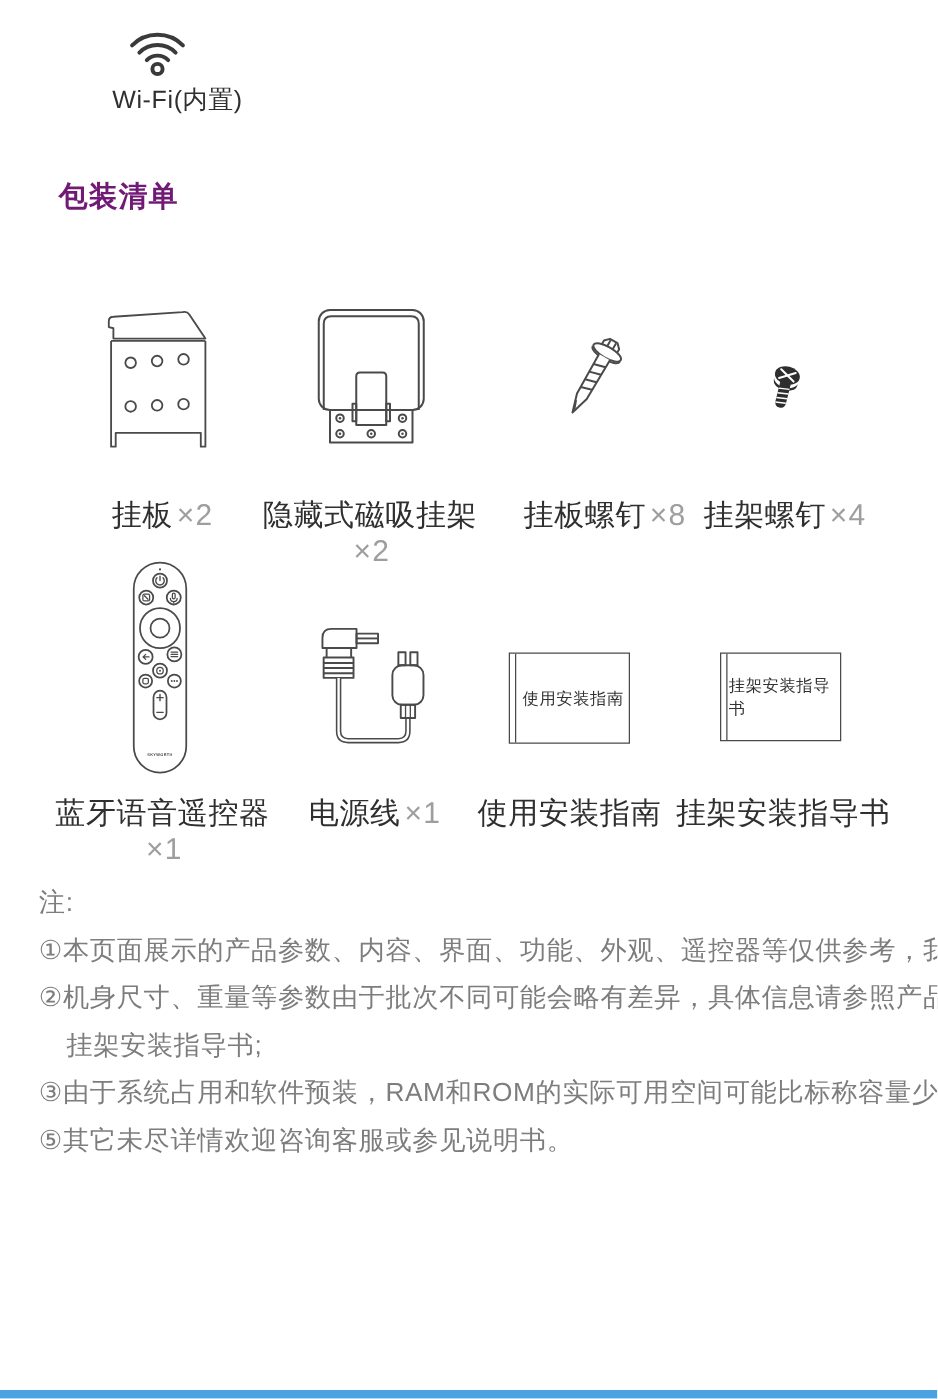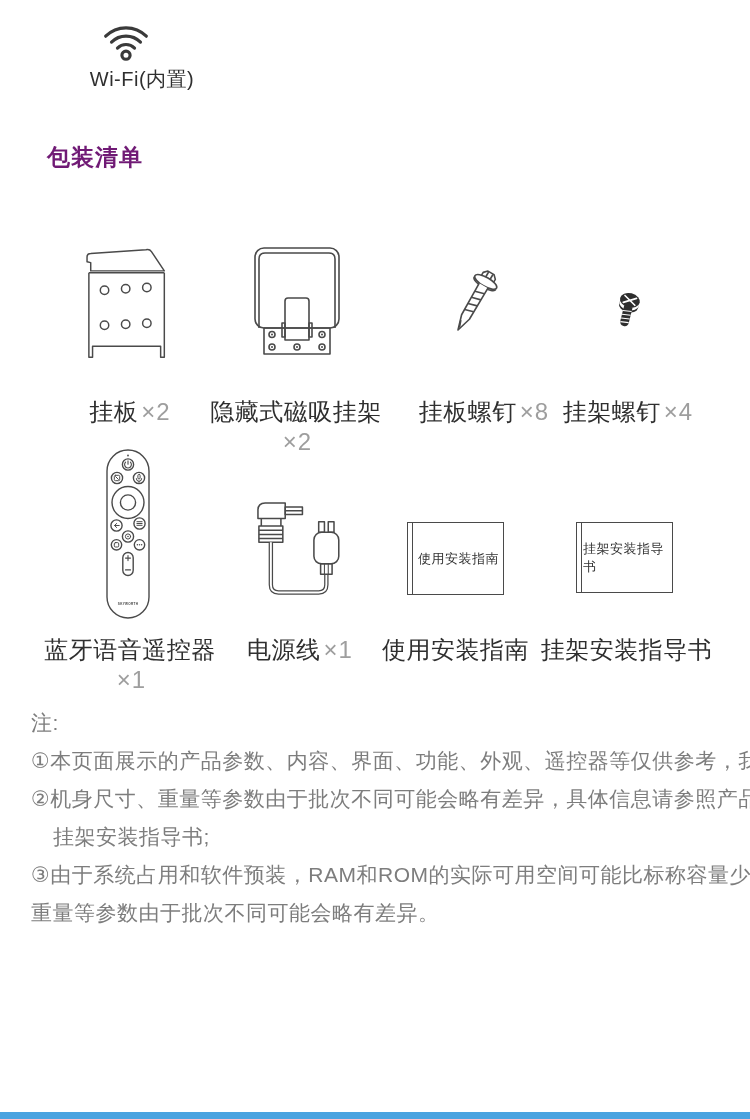--- a/index.html
+++ b/index.html
@@ -198,18 +198,18 @@
   <div class="abs item-label" style="left:528px;top:634px;width:200px">
     <span>挂架安装指导书</span><span class="cnt"></span>
   </div>
 
   <div class="abs notes">
     <div class="nline">注:</div>
     <div class="nline">①本页面展示的产品参数、内容、界面、功能、外观、遥控器等仅供参考，我司有</div>
     <div class="nline">②机身尺寸、重量等参数由于批次不同可能会略有差异，具体信息请参照产品实物</div>
     <div class="nline indent">挂架安装指导书;</div>
     <div class="nline">③由于系统占用和软件预装，RAM和ROM的实际可用空间可能比标称容量少;</div>
-    <div class="nline">重量等参数由于批次不同可能会略有差异。</div>
+    <div class="nline">⑤其它未尽详情欢迎咨询客服或参见说明书。</div>
   </div>
 
   <div class="abs accent-bar"></div>
 
 </div>
 
 </body></html>

